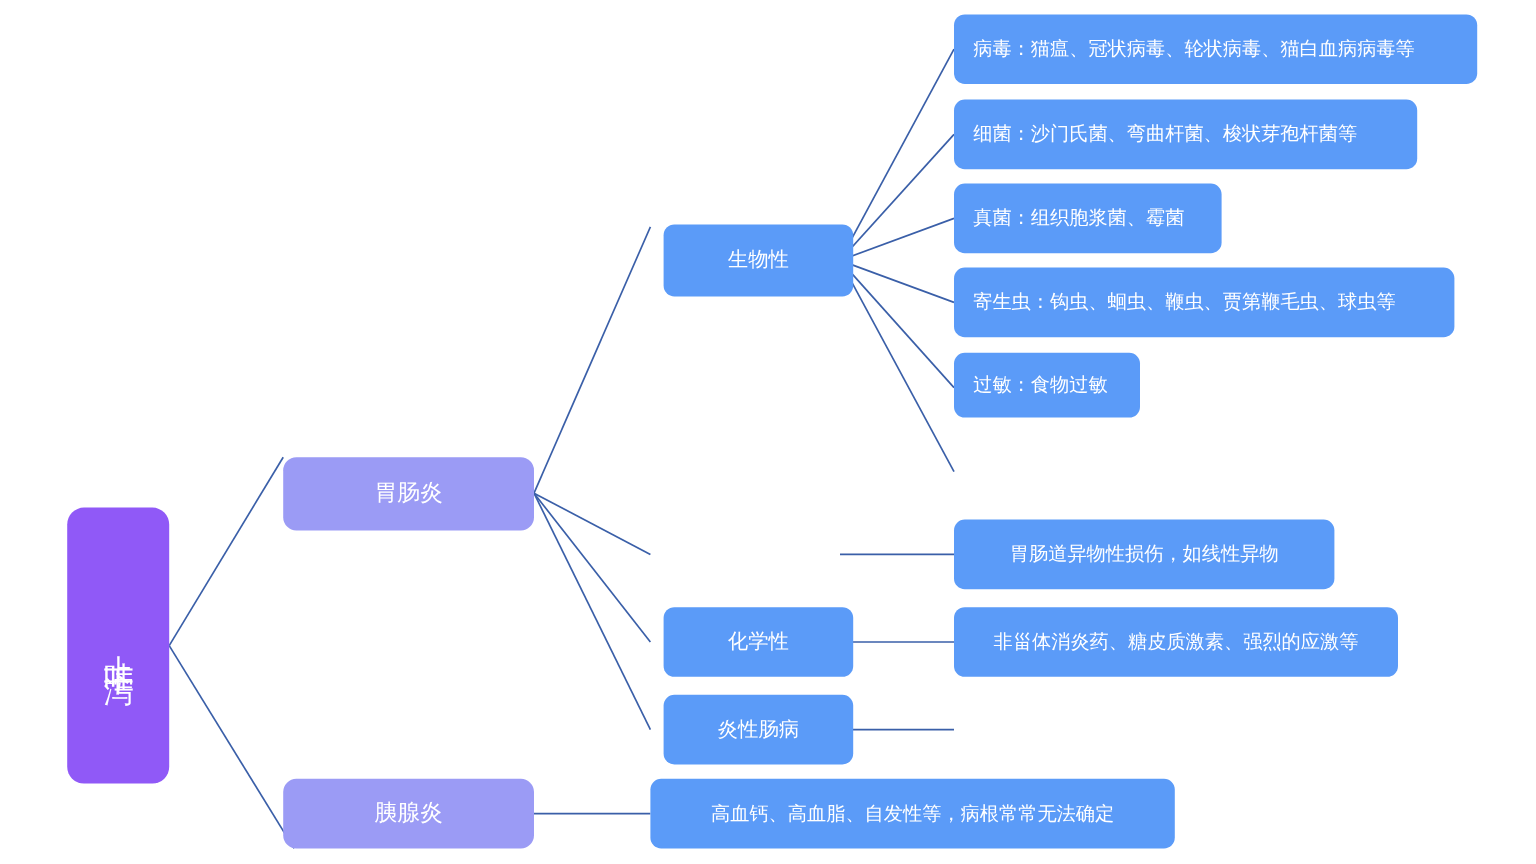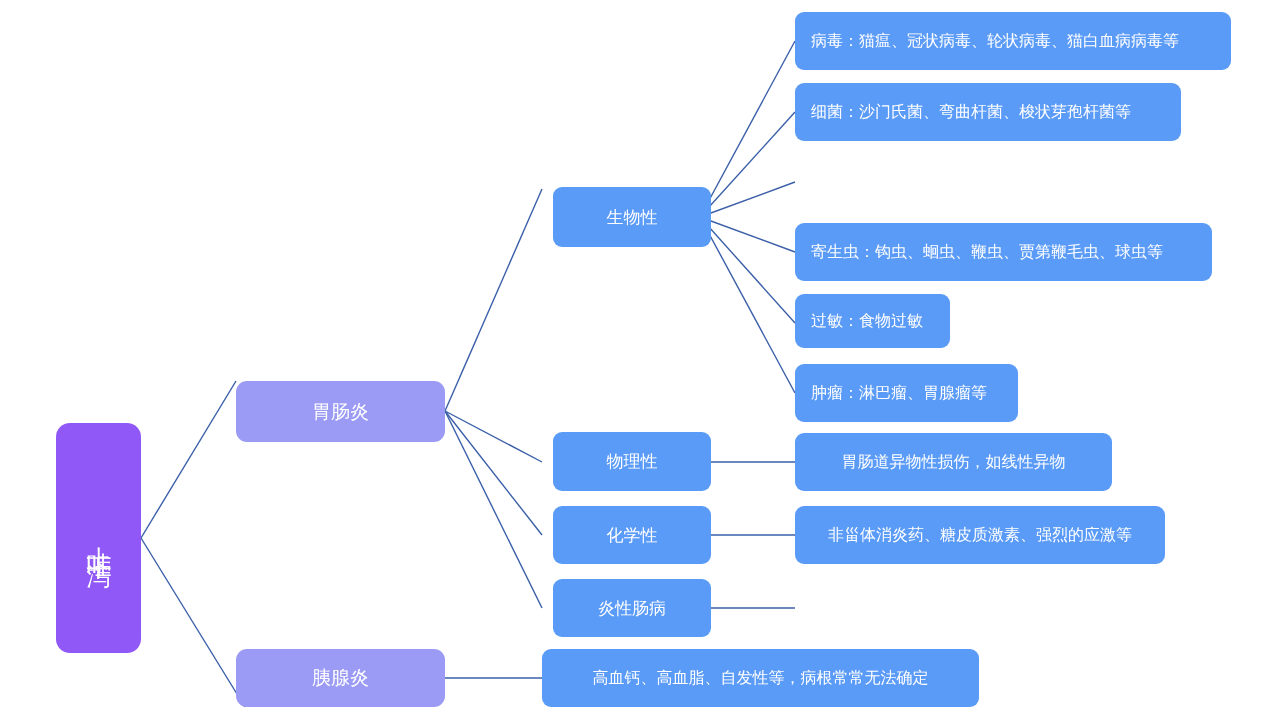--- a/index.html
+++ b/index.html
@@ -116,52 +116,49 @@
   </div>
 
   <div class="node level1" style="left: 236px; top: 649px; width: 209px; height: 58px;">
     <span class="node-label">胰腺炎</span>
   </div>
 
   <div class="node level2" style="left: 542px; top: 187px; width: 158px; height: 60px;">
     <span class="node-label">生物性</span>
   </div>
 
-  <div class="node level2" style="left: 542px; top: 432px; width: 158px; height: 59px;">
-    <span class="node-label">物理性</span>
-  </div>
 
   <div class="node level2" style="left: 542px; top: 506px; width: 158px; height: 58px;">
     <span class="node-label">化学性</span>
   </div>
 
   <div class="node level2" style="left: 542px; top: 579px; width: 158px; height: 58px;">
     <span class="node-label">炎性肠病</span>
   </div>
 
   <div class="node level3" style="left: 795px; top: 12px; width: 436px; height: 58px;">
     <span class="node-label">病毒：猫瘟、冠状病毒、轮状病毒、猫白血病病毒等</span>
   </div>
 
   <div class="node level3" style="left: 795px; top: 83px; width: 386px; height: 58px;">
     <span class="node-label">细菌：沙门氏菌、弯曲杆菌、梭状芽孢杆菌等</span>
   </div>
 
+  <div class="node level3" style="left: 795px; top: 153px; width: 223px; height: 58px;">
+    <span class="node-label">真菌：组织胞浆菌、霉菌</span>
+  </div>
 
   <div class="node level3" style="left: 795px; top: 223px; width: 417px; height: 58px;">
     <span class="node-label">寄生虫：钩虫、蛔虫、鞭虫、贾第鞭毛虫、球虫等</span>
   </div>
 
   <div class="node level3" style="left: 795px; top: 294px; width: 155px; height: 54px;">
     <span class="node-label">过敏：食物过敏</span>
   </div>
 
-  <div class="node level3" style="left: 795px; top: 364px; width: 223px; height: 58px;">
-    <span class="node-label">肿瘤：淋巴瘤、胃腺瘤等</span>
-  </div>
 
   <div class="node level3 centered" style="left: 795px; top: 433px; width: 317px; height: 58px;">
     <span class="node-label">胃肠道异物性损伤，如线性异物</span>
   </div>
 
   <div class="node level3 centered" style="left: 795px; top: 506px; width: 370px; height: 58px;">
     <span class="node-label">非甾体消炎药、糖皮质激素、强烈的应激等</span>
   </div>
 
 

